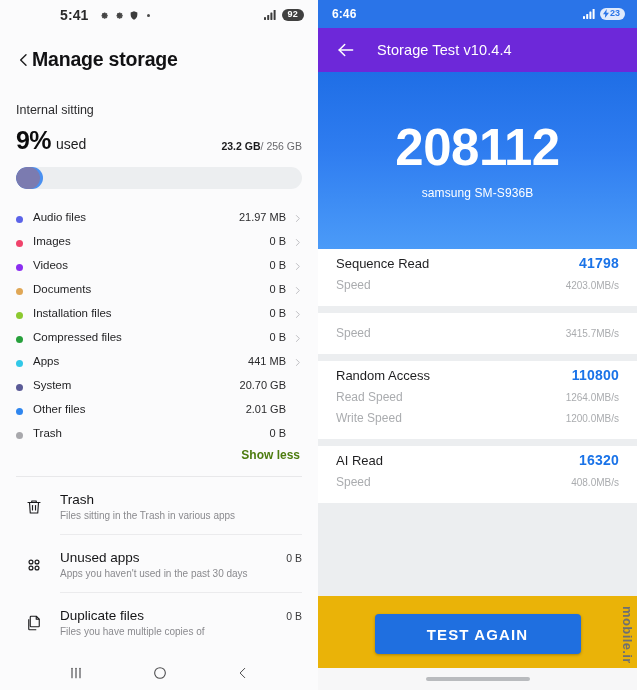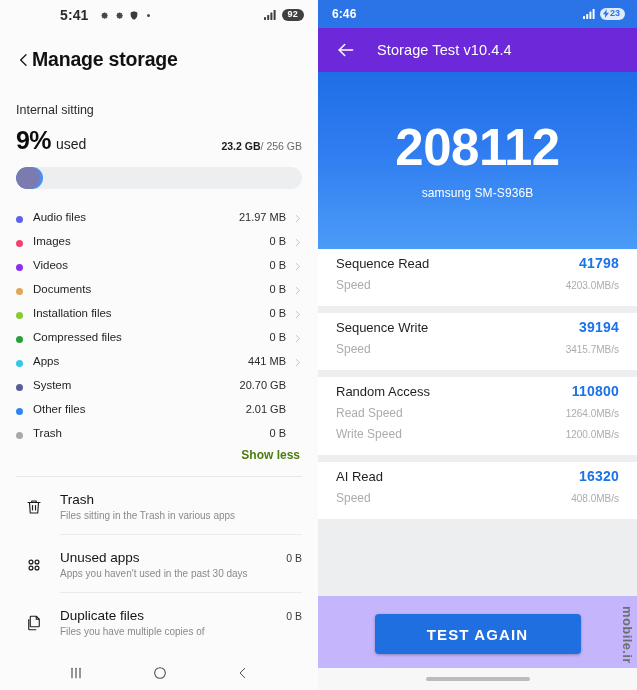--- a/index.html
+++ b/index.html
@@ -116,21 +116,21 @@
   .r-scroll { flex: 1; overflow: hidden; background: #eceef0; }
   .card { background: #fff; padding: 6px 18px 14px; }
   .card + .card { margin-top: 7px; }
   .card-head { display: flex; align-items: baseline; }
   .card-name { font-size: 13px; color: #1f1f21; }
   .card-score { margin-left: auto; font-size: 14px; font-weight: 700; color: #1a73e8; letter-spacing: .2px; }
   .card-line { display: flex; align-items: baseline; margin-top: 7px; }
   .card-lbl { font-size: 12px; color: #aaacaf; }
   .card-v { margin-left: auto; font-size: 10px; color: #aaacaf; }
 
-  .btn-area { flex-shrink: 0; background: #c4b5fd; padding: 18px 0 14px; display: flex; justify-content: center; }
+  .btn-area { flex-shrink: 0; background: #eab308; padding: 18px 0 14px; display: flex; justify-content: center; }
   .test-btn {
     width: 206px; height: 40px; background: #1f6fe0; color: #fff;
     border: none; border-radius: 4px; font-size: 15px; font-weight: 700;
     letter-spacing: 1.1px; font-family: "Liberation Sans", sans-serif;
     box-shadow: 0 1px 3px rgba(0,0,0,.28); cursor: pointer;
   }
   .r-navbar { height: 22px; flex-shrink: 0; background: #f7f7f8; display: flex; align-items: center; justify-content: center; }
   .r-pill { width: 104px; height: 4px; border-radius: 2px; background: #b9bbbe; }
 
   .watermark {
@@ -403,24 +403,20 @@
           <div class="card-head">
             <span class="card-name">Sequence Read</span>
             <span class="card-score">41798</span>
           </div>
           <div class="card-line">
             <span class="card-lbl">Speed</span>
             <span class="card-v">4203.0MB/s</span>
           </div>
         </div>
         <div class="card">
-          <div class="card-head">
-            <span class="card-name">Sequence Write</span>
-            <span class="card-score">39194</span>
-          </div>
           <div class="card-line">
             <span class="card-lbl">Speed</span>
             <span class="card-v">3415.7MB/s</span>
           </div>
         </div>
         <div class="card">
           <div class="card-head">
             <span class="card-name">Random Access</span>
             <span class="card-score">110800</span>
           </div>

